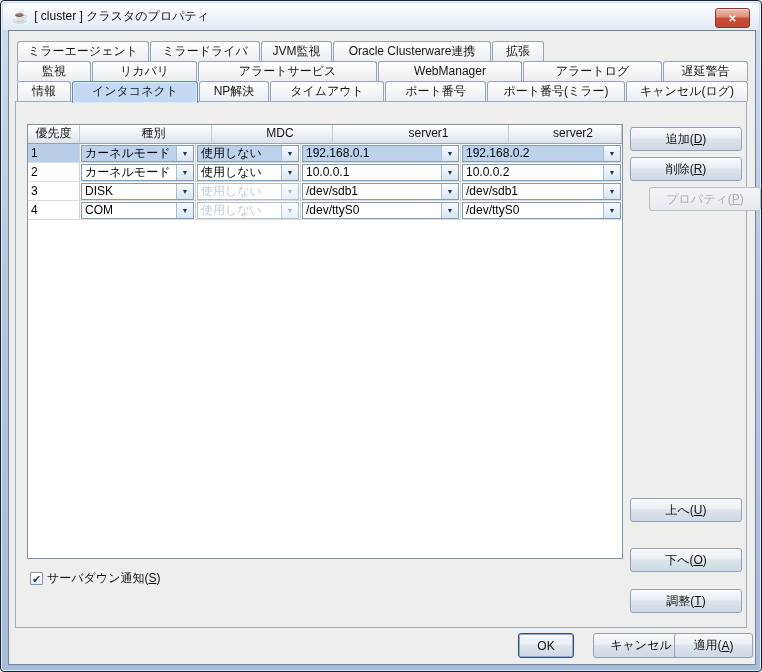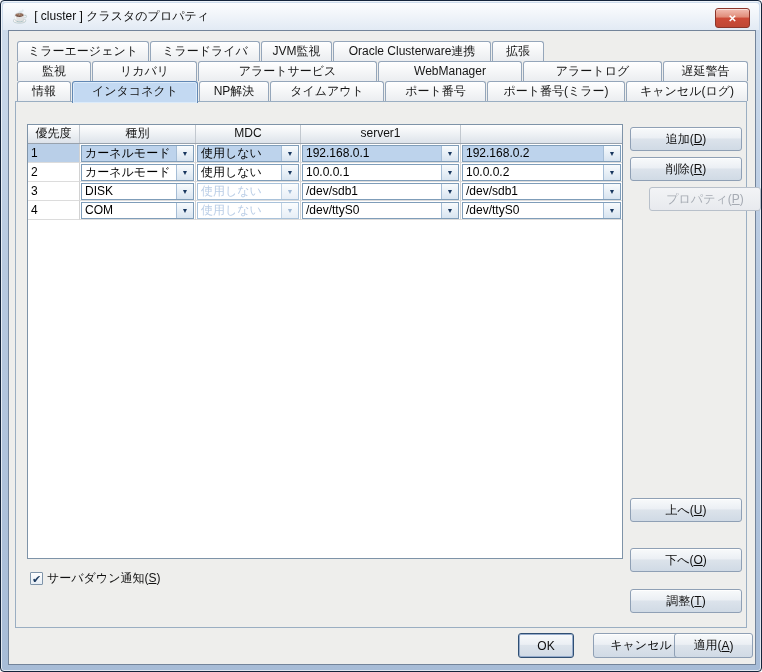--- a/index.html
+++ b/index.html
@@ -26,21 +26,21 @@
     color:#151515;white-space:nowrap;overflow:hidden;margin-right:1px;cursor:default;}
   .tab.selected{position:relative;z-index:5;height:22px;background:#c3d9f2;border-color:#6288b4;
     box-shadow:inset 0 0 0 1px #dcebfa;}
   
   .tabpanel{position:absolute;left:6px;top:70px;width:732px;height:527px;border:1px solid #9aaec2;
     background:#eeeeec;box-sizing:border-box;}
   .listlabel{position:absolute;left:11px;top:5px;font-size:12px;color:#111;}
   
   .tablebox{position:absolute;left:11px;top:22px;width:596px;height:435px;border:1px solid #7e93a8;
     background:#fff;box-sizing:border-box;overflow:hidden;}
-  .thead{display:flex;height:18px;background:linear-gradient(#ffffff,#dde3ea);border-bottom:1px solid #98a2ad;}
+  .thead{display:flex;height:18px;background:linear-gradient(#ffffff,#dde3ea);border-bottom:1px solid #98a2ad;gap:16px;}
   .th{box-sizing:border-box;border-right:1px solid #c2c8cf;font-size:12px;line-height:17px;text-align:center;color:#111;}
   .trow{display:flex;height:19px;}
   .cell{box-sizing:border-box;border-right:1px solid #d2d2d2;border-bottom:1px solid #dcdcdc;height:19px;}
   .pri{font-size:12px;line-height:18px;padding-left:3px;background:#fff;color:#000;}
   .trow.sel .pri{background:#b9cfe8;}
   .combo-cell{padding:1px;}
   .combo{box-sizing:border-box;height:17px;border:1px solid #7f9db9;background:#fff;display:flex;align-items:stretch;}
   .trow.sel .combo{background:#bdd3ec;}
   .combo-text{flex:1;font-size:12px;line-height:15px;padding-left:3px;color:#000;white-space:nowrap;overflow:hidden;}
   .combo-arrow{width:16px;display:flex;align-items:center;justify-content:center;font-size:7px;color:#17365e;
@@ -106,20 +106,21 @@
 
       <div class="tabpanel">
 
 
         <div class="tablebox">
           <div class="thead">
             <div class="th" style="width:52px">優先度</div>
             <div class="th" style="width:116px">種別</div>
             <div class="th" style="width:105px">MDC</div>
             <div class="th" style="width:160px">server1</div>
+            <div class="th" style="flex:1">server2</div>
           </div>
 
           <div class="trow sel">
             <div class="cell pri" style="width:52px">1</div>
             <div class="cell combo-cell" style="width:116px">
               <div class="combo">
                 <span class="combo-text">カーネルモード</span>
                 <span class="combo-arrow">▼</span>
               </div>
             </div>

